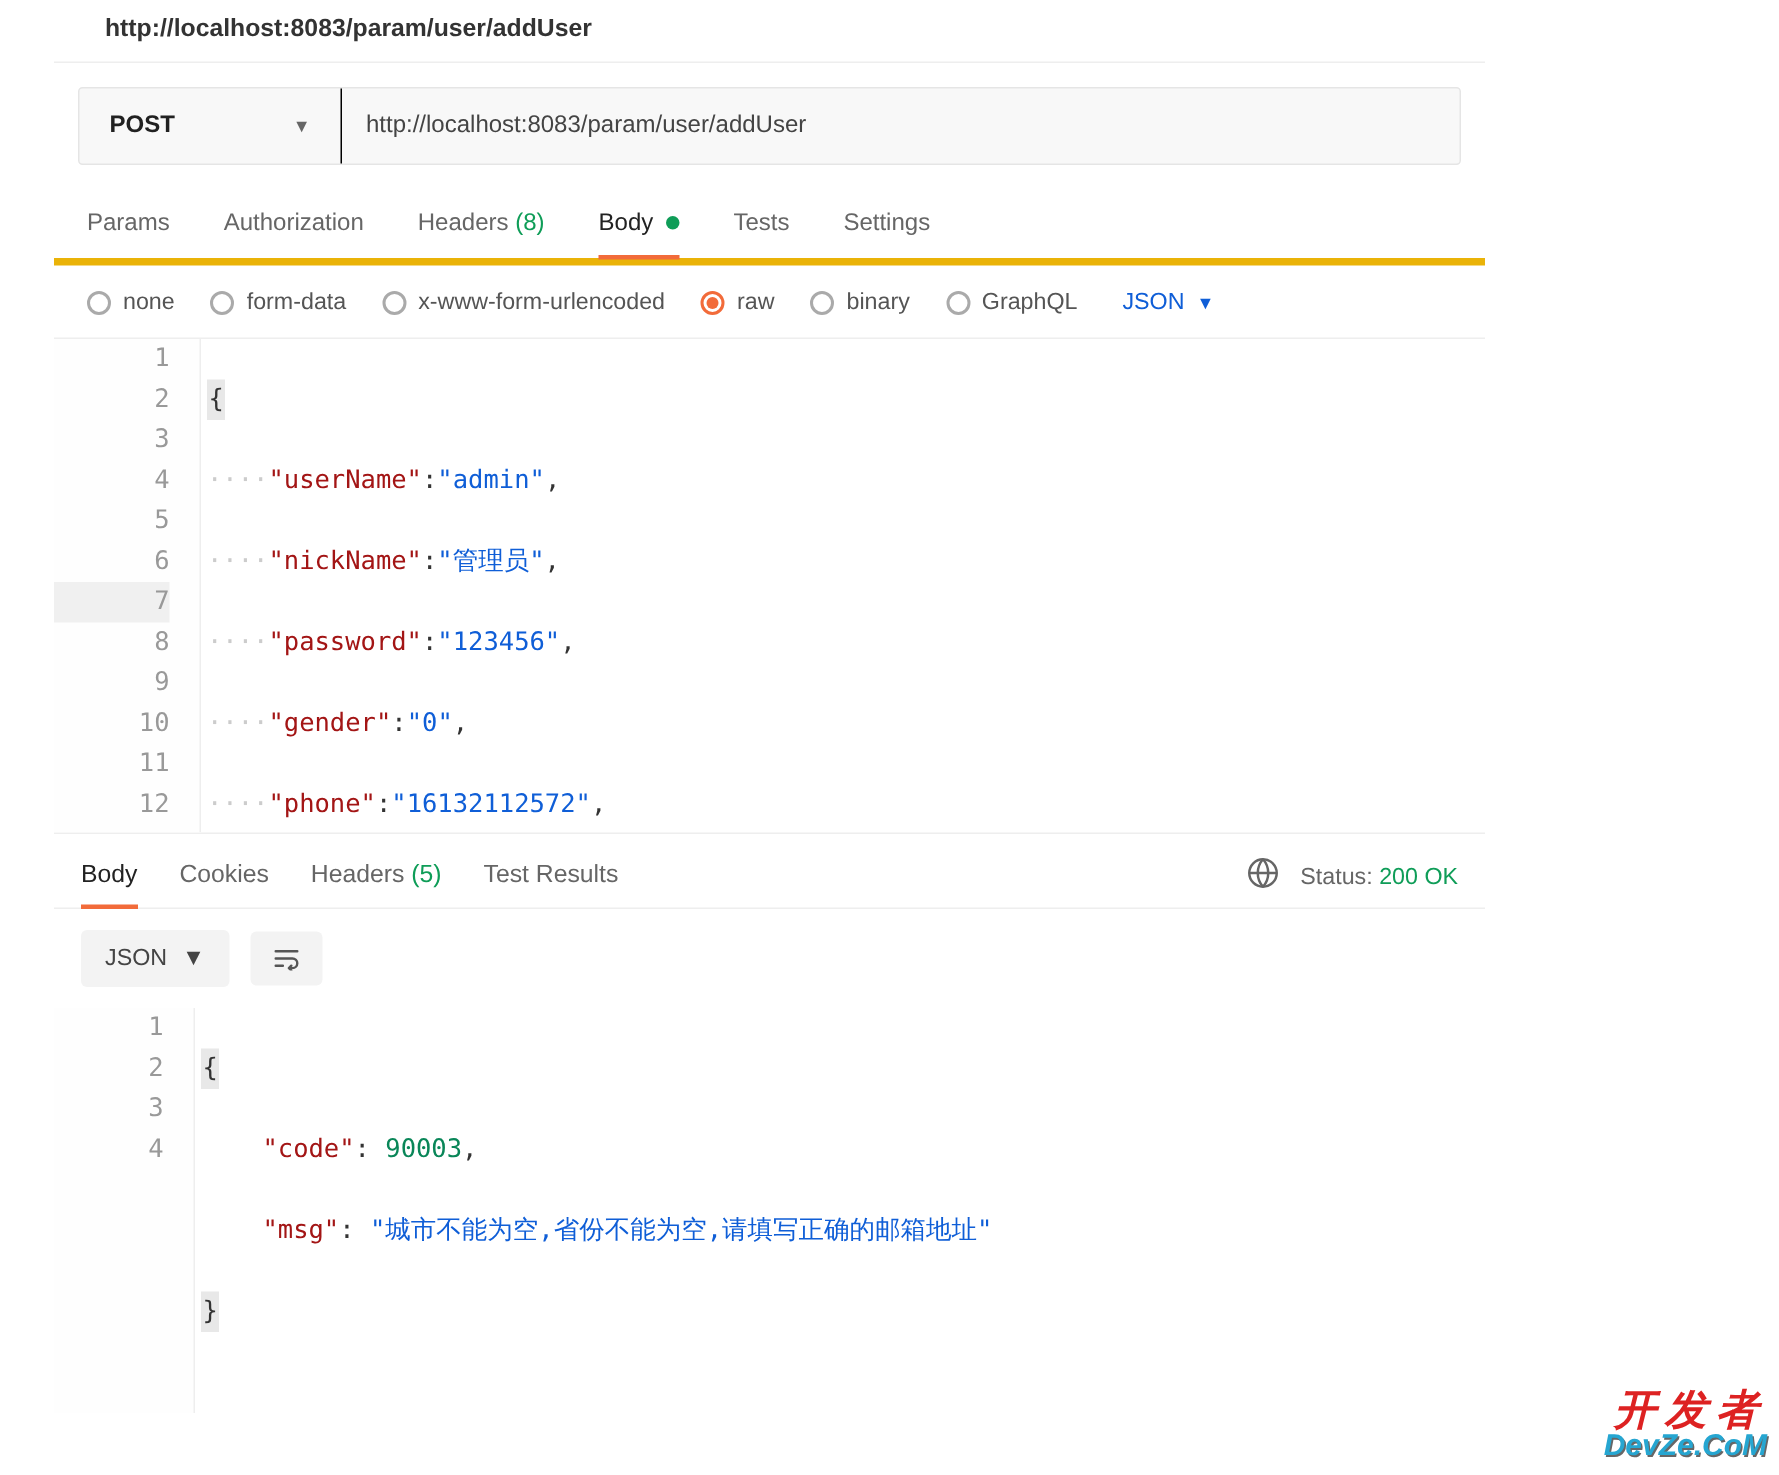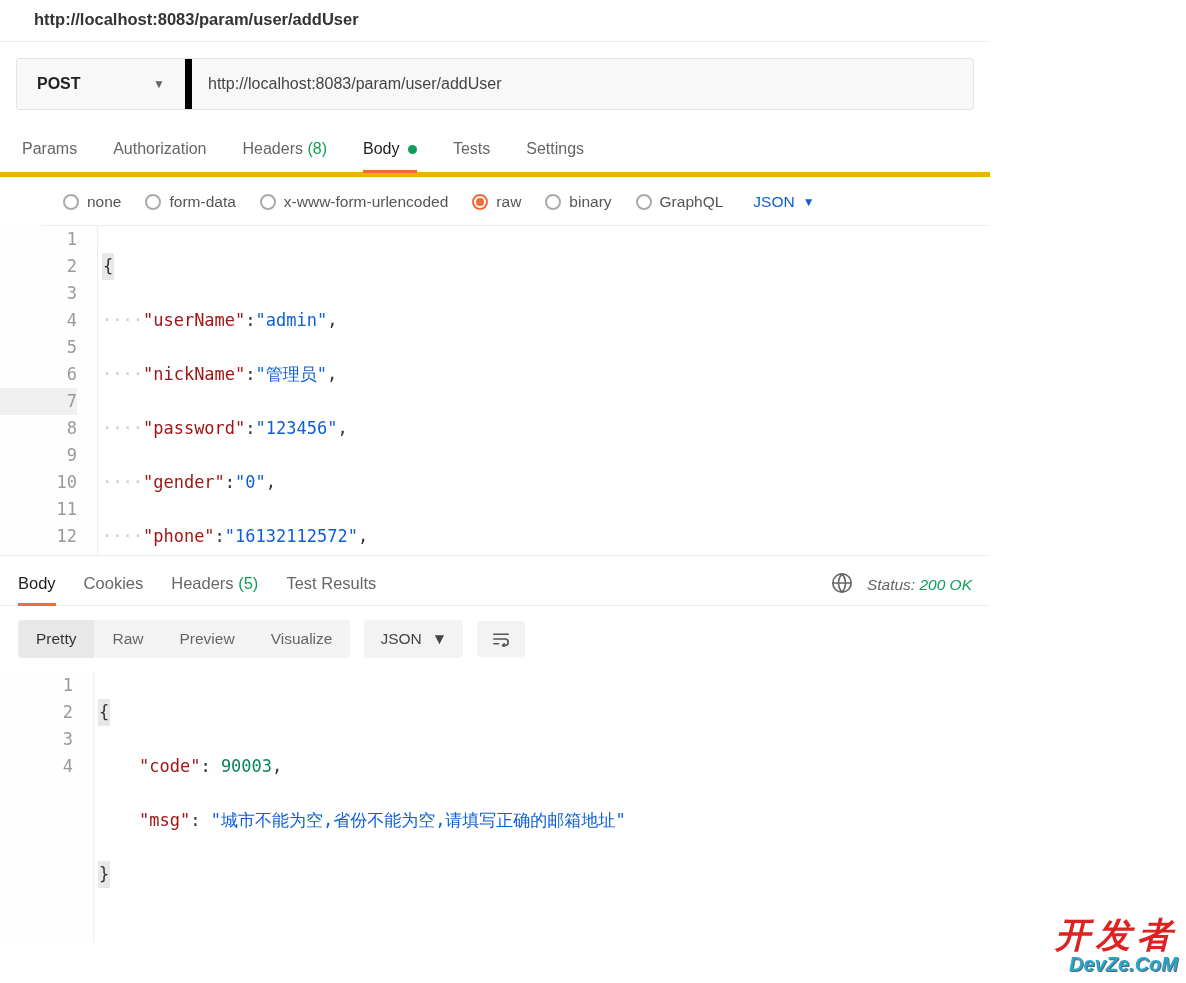--- a/index.html
+++ b/index.html
@@ -1,29 +1,29 @@
 <!DOCTYPE html>
 <html><head>
 <meta charset="utf-8">
 <style>
 * { box-sizing: border-box; margin: 0; padding: 0; }
 body { font-family: -apple-system, BlinkMacSystemFont, "Segoe UI", Arial, sans-serif; background: #fff; color: #212121; font-size: 15px; }
-.container { width: 990px; }
+.container { width: 990px; padding-left: 36px; }
 .url-header { padding: 10px 34px 12px; font-size: 16.5px; font-weight: 600; color: #333; border-bottom: 1px solid #eee; }
 .request-row { display: flex; margin: 16px; border: 1px solid #e5e5e5; background: #f8f8f8; border-radius: 3px; }
-.method-select { width: 175px; display: flex; align-items: center; justify-content: space-between; padding: 16px 20px; font-weight: 600; font-size: 16px; border-right: 7px solid #000000; cursor: pointer; }
+.method-select { width: 175px; display: flex; align-items: center; justify-content: space-between; padding: 16px 20px; font-weight: 600; font-size: 16px; border-right: 1px solid #000000; cursor: pointer; }
 .method-select .chev { font-size: 12px; color: #666; }
 .url-input { flex: 1; padding: 16px; font-size: 16px; color: #444; }
 .tabs-row { display: flex; gap: 36px; padding: 4px 22px 0; border-bottom: 5px solid #eab308; }
 .tab { padding: 10px 0 14px; font-size: 16px; color: #666; cursor: pointer; position: relative; }
 .tab.active { color: #222; }
 .tab.active::after { content: ""; position: absolute; left: 0; right: 0; bottom: -1px; height: 3px; background: #f26b3a; }
 .tab .count { color: #0f9d58; }
 .tab .dot { display: inline-block; width: 9px; height: 9px; border-radius: 50%; background: #0f9d58; margin-left: 4px; vertical-align: middle; }
-.body-type-row { display: flex; align-items: center; gap: 24px; padding: 16px 22px 14px; border-bottom: 1px solid #eee; margin-left: 41px; }
+.body-type-row { display: flex; align-items: center; gap: 24px; padding: 16px 22px 14px; border-bottom: 1px solid #eee; }
 .radio-opt { display: flex; align-items: center; gap: 8px; font-size: 15.5px; color: #555; cursor: pointer; }
 .radio { width: 16px; height: 16px; border-radius: 50%; border: 2px solid #aaa; position: relative; }
 .radio.selected { border-color: #f26b3a; }
 .radio.selected::after { content: ""; position: absolute; top: 2px; left: 2px; width: 8px; height: 8px; border-radius: 50%; background: #f26b3a; }
 .format-dd { display: flex; align-items: center; gap: 8px; color: #0f5ed7; font-size: 15.5px; font-weight: 500; cursor: pointer; margin-left: 6px; }
 .format-dd .chev { font-size: 12px; }
 .editor { display: flex; font-family: Consolas, Menlo, monospace; font-size: 17px; line-height: 27px; border-bottom: 1px solid #eee; height: 330px; overflow: hidden; }
 .gutter { width: 98px; text-align: right; padding-right: 20px; color: #999; background: #fefefe; border-right: 1px solid #eee; user-select: none; }
 .gutter div { }
 .gutter .hl { background: #f0f0f0; }
@@ -35,34 +35,34 @@
 .str { color: #0f5ed7; }
 .num { color: #098658; }
 .punc { color: #333; }
 .brace { color: #333; }
 .resp-tabs { display: flex; align-items: center; justify-content: space-between; padding: 8px 18px 0; border-bottom: 1px solid #eee; }
 .resp-tabs-left { display: flex; gap: 28px; }
 .resp-tab { padding: 10px 0 12px; font-size: 16.5px; color: #666; cursor: pointer; position: relative; }
 .resp-tab.active { color: #222; }
 .resp-tab.active::after { content: ""; position: absolute; left: 0; right: 0; bottom: -1px; height: 3px; background: #f26b3a; }
 .resp-tab .count { color: #0f9d58; }
-.resp-status { display: flex; align-items: center; gap: 14px; color: #666; font-size: 15.5px; font-style: italic; }
+.resp-status { display: flex; align-items: center; gap: 14px; color: #666; font-size: 15.5px; }
 .resp-status .ok { color: #0f9d58; }
 .globe-icon svg { width: 22px; height: 22px; stroke: #666; }
 .resp-toolbar { display: flex; align-items: center; gap: 14px; padding: 14px 18px; }
 .view-group { display: flex; background: #f3f3f3; border-radius: 4px; overflow: hidden; }
 .view-btn { padding: 10px 18px; font-size: 15.5px; color: #666; cursor: pointer; }
 .view-btn.active { background: #e8e8e8; color: #333; }
 .resp-fmt { display: flex; align-items: center; gap: 10px; background: #f3f3f3; padding: 10px 16px; border-radius: 4px; font-size: 15.5px; color: #444; cursor: pointer; }
 .wrap-btn { background: #f3f3f3; padding: 10px 14px; border-radius: 4px; cursor: pointer; display: flex; align-items: center; }
 .wrap-btn svg { width: 20px; height: 16px; stroke: #555; }
 .resp-editor { display: flex; font-family: Consolas, Menlo, monospace; font-size: 17px; line-height: 27px; }
 .resp-editor .gutter { width: 94px; }
 .watermark { position: fixed; right: 8px; bottom: 8px; font-family: Arial; font-style: italic; font-weight: 700; text-align: right; line-height: 1.05; pointer-events: none; }
-.watermark .l1 { color: #d22; font-size: 35px; letter-spacing: 6px; text-shadow: 1px 1px 0 #fff; }
+.watermark .l1 { color: #d22; font-size: 28px; letter-spacing: 6px; text-shadow: 1px 1px 0 #fff; }
 .watermark .l2 { color: #26a6d1; font-size: 20px; text-shadow: 1px 1px 0 #666; }
 </style>
 </head>
 <body>
 
 <div class="container">
 
 <div class="url-header">http://localhost:8083/param/user/addUser</div>
 
 <div class="request-row">
@@ -168,26 +168,20 @@
           </svg>
     </span>
     <span>
       <span>Status:</span>
       <span class="ok">200 OK</span>
     </span>
   </div>
 </div>
 
 <div class="resp-toolbar">
-  <div class="view-group">
-    <div class="view-btn active">Pretty</div>
-    <div class="view-btn">Raw</div>
-    <div class="view-btn">Preview</div>
-    <div class="view-btn">Visualize</div>
-  </div>
   <div class="resp-fmt">
     <span>JSON</span>
     <span class="chev">▼</span>
   </div>
   <div class="wrap-btn">
     <svg viewBox="0 0 24 20" fill="none" stroke-width="2" stroke-linecap="round">
           <path d="M3 4h18M3 10h14a4 4 0 0 1 0 8h-3m0 0l2-2m-2 2l2 2M3 16h6"></path>
         </svg>
   </div>
 </div>

